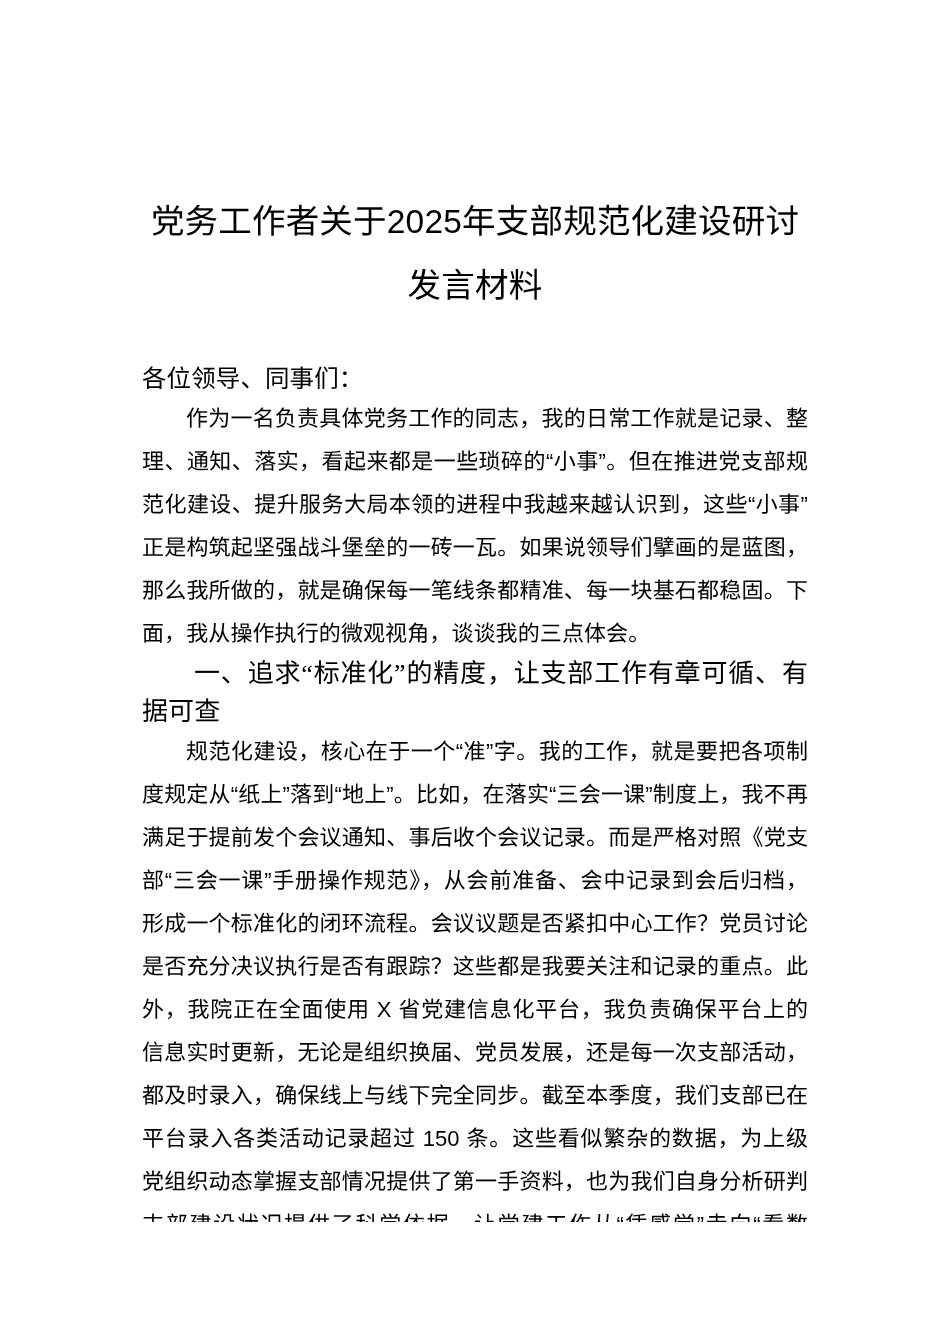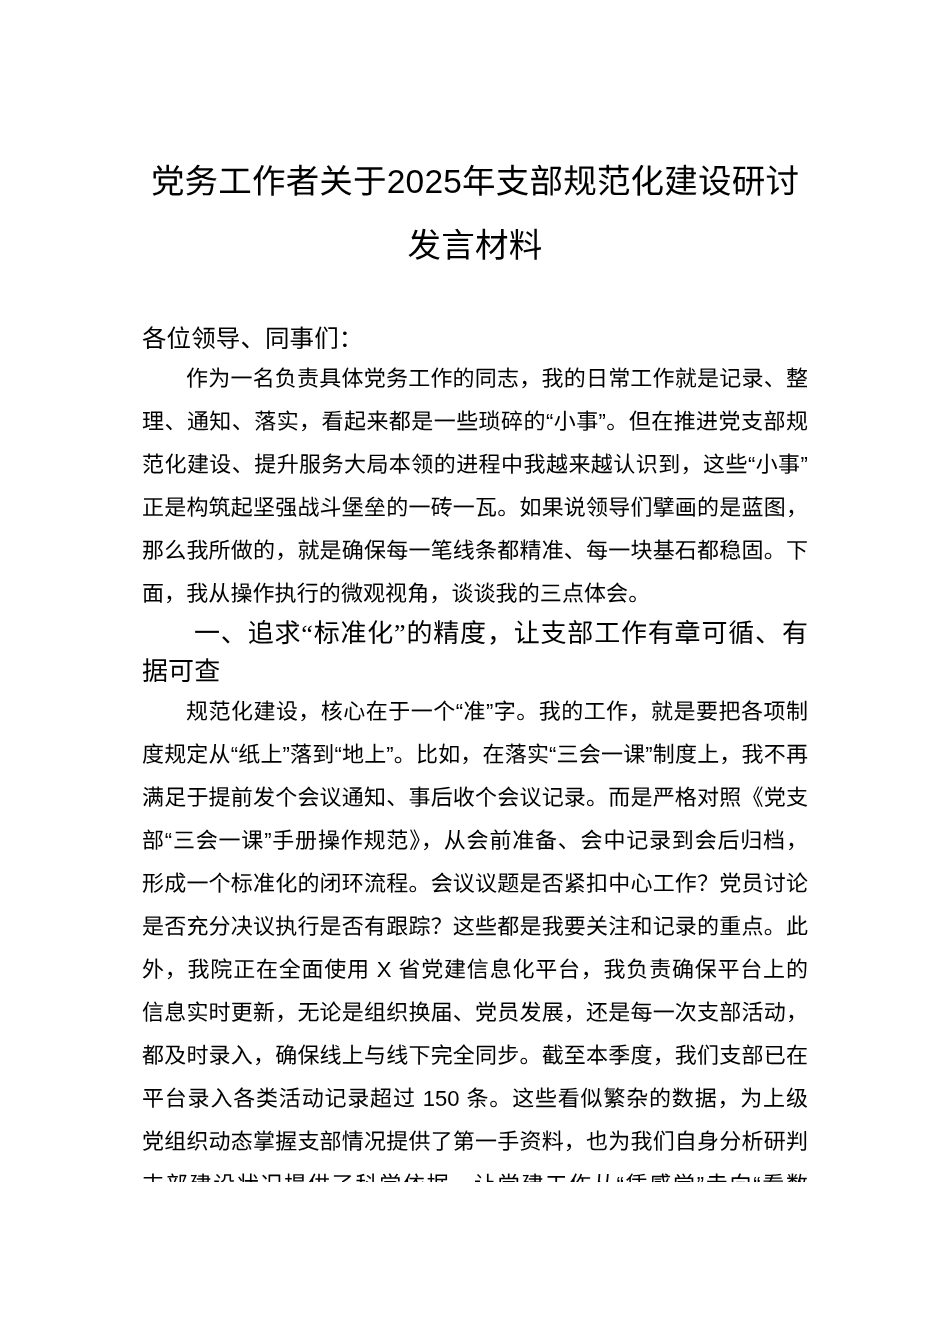--- a/index.html
+++ b/index.html
@@ -16,20 +16,21 @@
   }
 
   
   .page {
     position: relative;
     width: 950px;
     height: 1182px;
     background: #ffffff;
     overflow: hidden;
     box-sizing: border-box;
+    margin-top: 40px;
   }
 
   
   .text-column {
     position: absolute;
     left: 142px;
     top: 0;
     width: 666px;
   }
 

